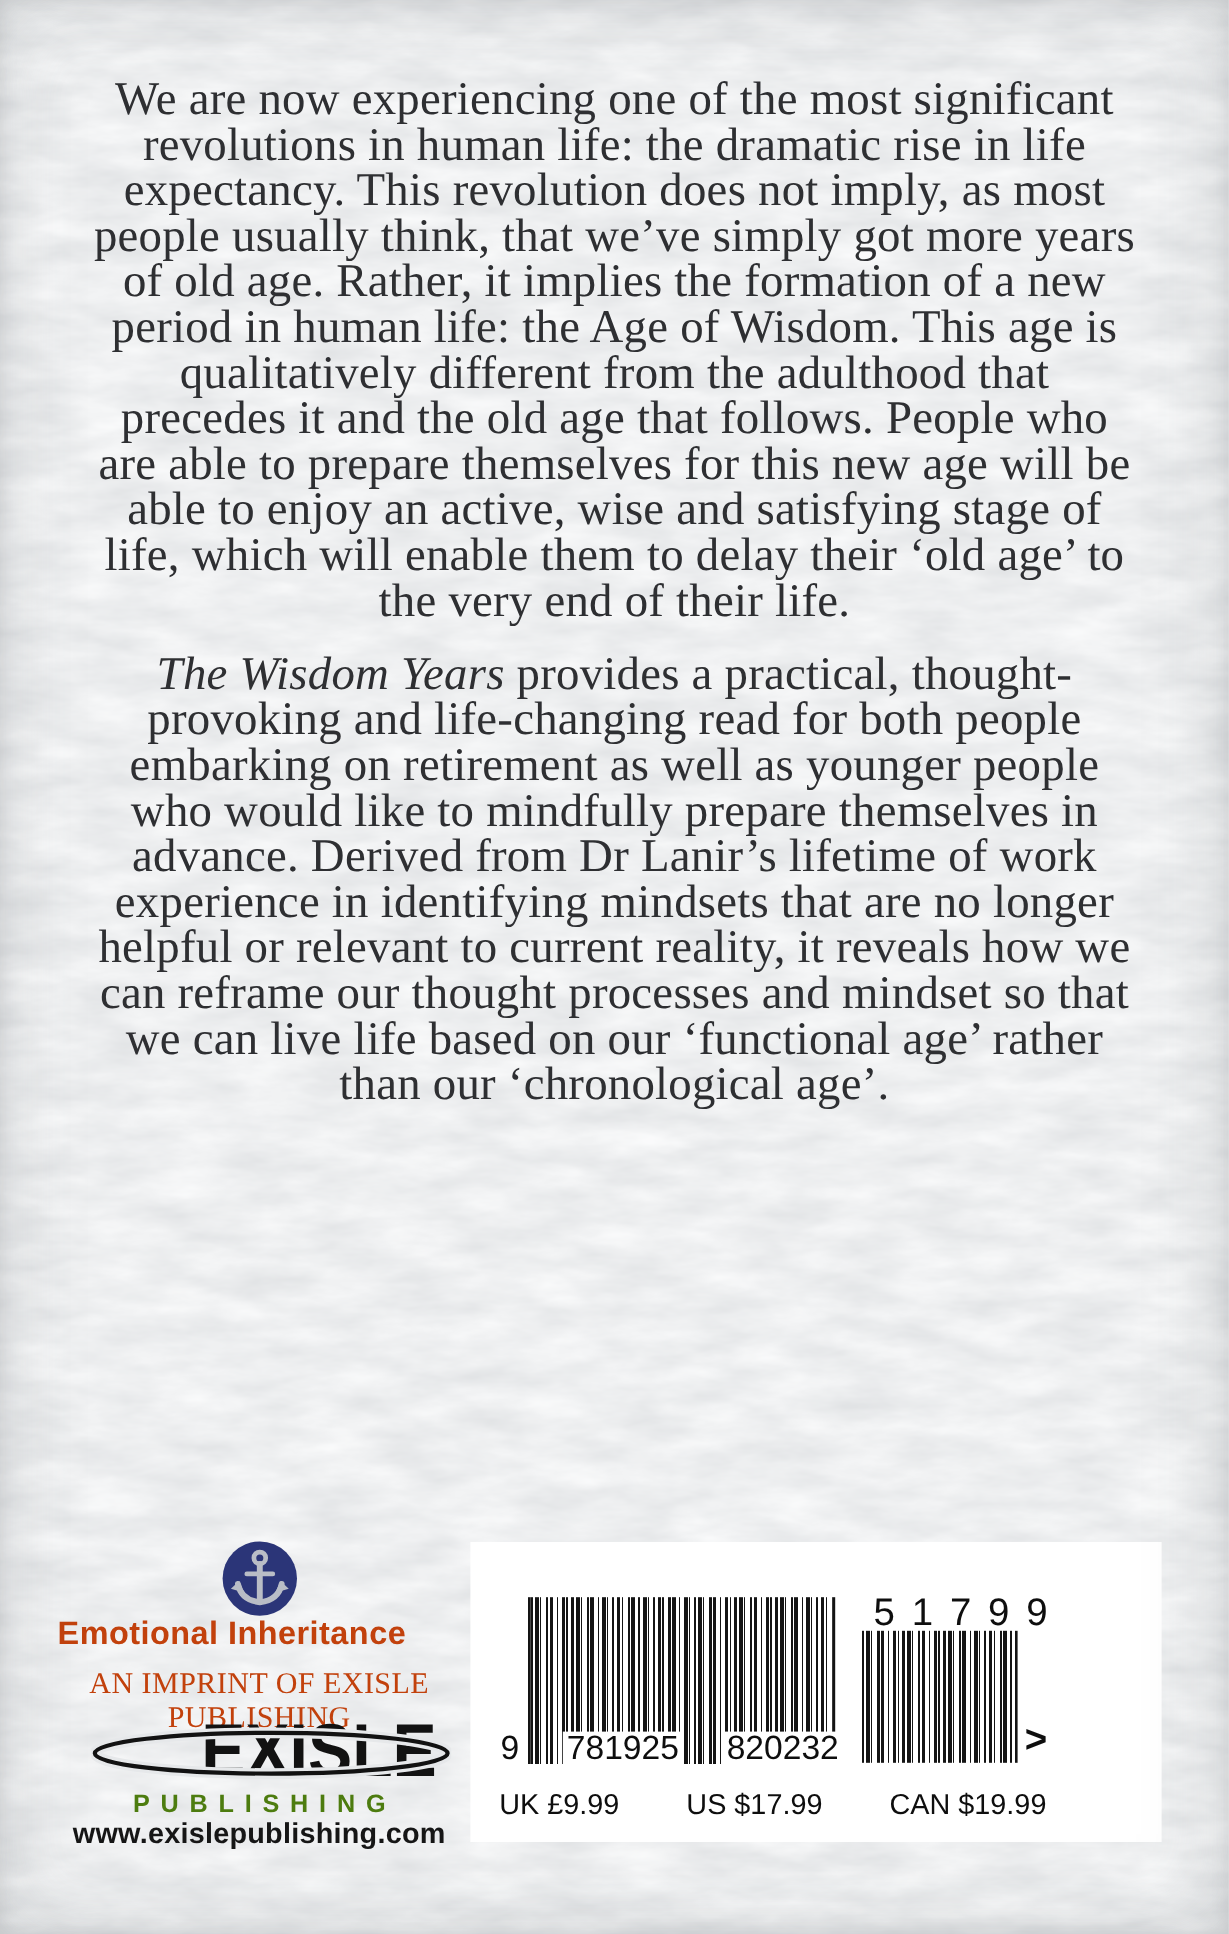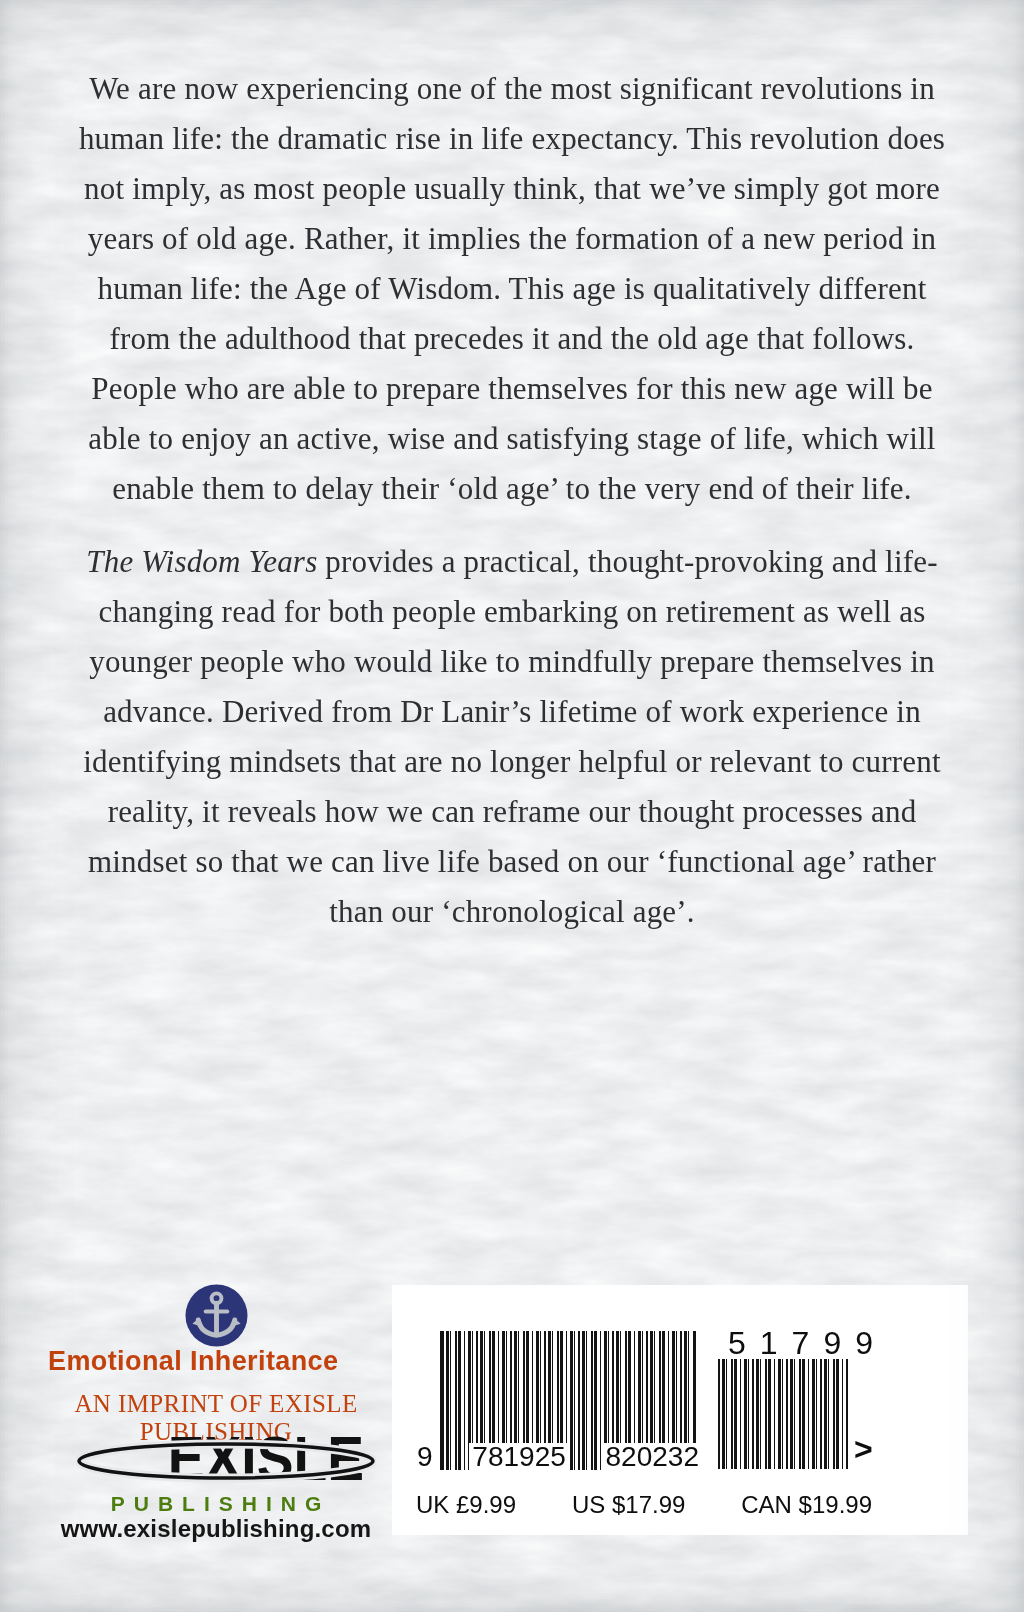--- a/index.html
+++ b/index.html
@@ -14,21 +14,21 @@
   #cover::after{ 
     content:"";position:absolute;inset:0;z-index:2;pointer-events:none;
     box-shadow:inset 0 0 70px rgba(120,124,130,.28), inset 0 0 14px rgba(120,124,130,.18);
   }
   .layer{position:absolute;left:0;top:0;width:100%;height:100%;z-index:1;}
 
   
   .blurb{
     position:absolute;top:64px;left:50%;transform:translateX(-50%);
     width:872px;text-align:center;
-    font-size:31px;line-height:50px;color:#2e2f32;
+    font-size:39px;line-height:38px;color:#2e2f32;
     letter-spacing:.2px;
   }
   .blurb p{margin:0;}
   .blurb p + p{margin-top:23px;}
   .italic{font-style:italic;}
 
   
   .anchor-badge{position:absolute;left:185px;top:1284px;width:63px;height:63px;}
   .brand-name{
     position:absolute;left:48px;top:1346px;width:336px;text-align:left;

